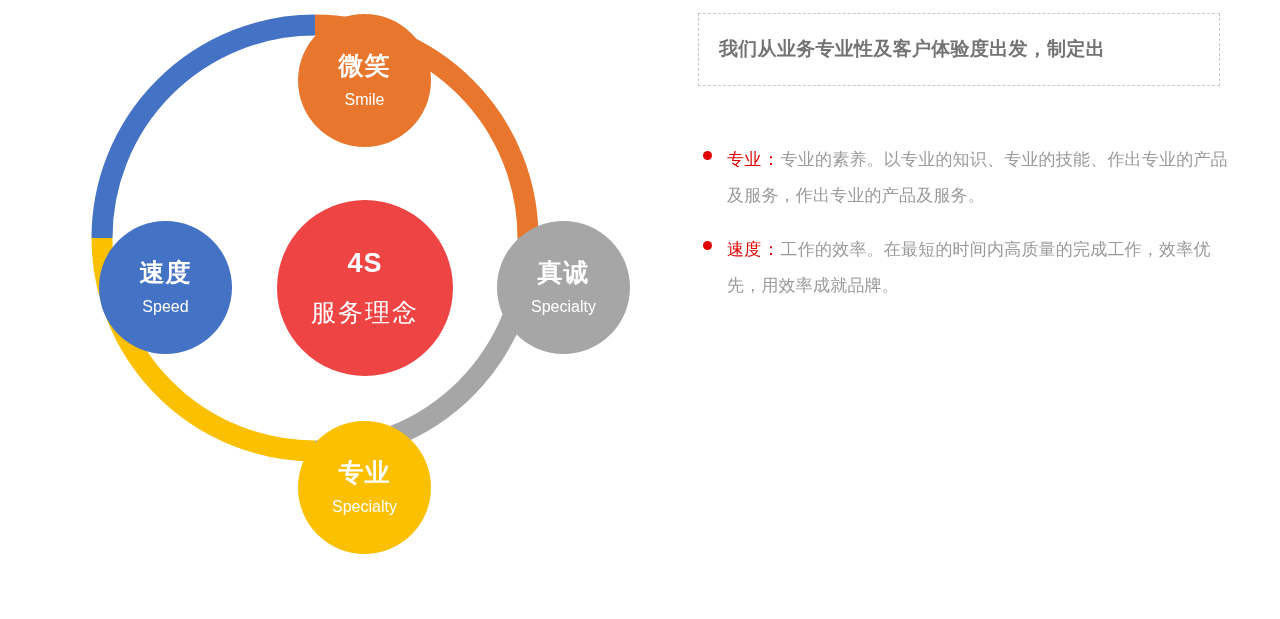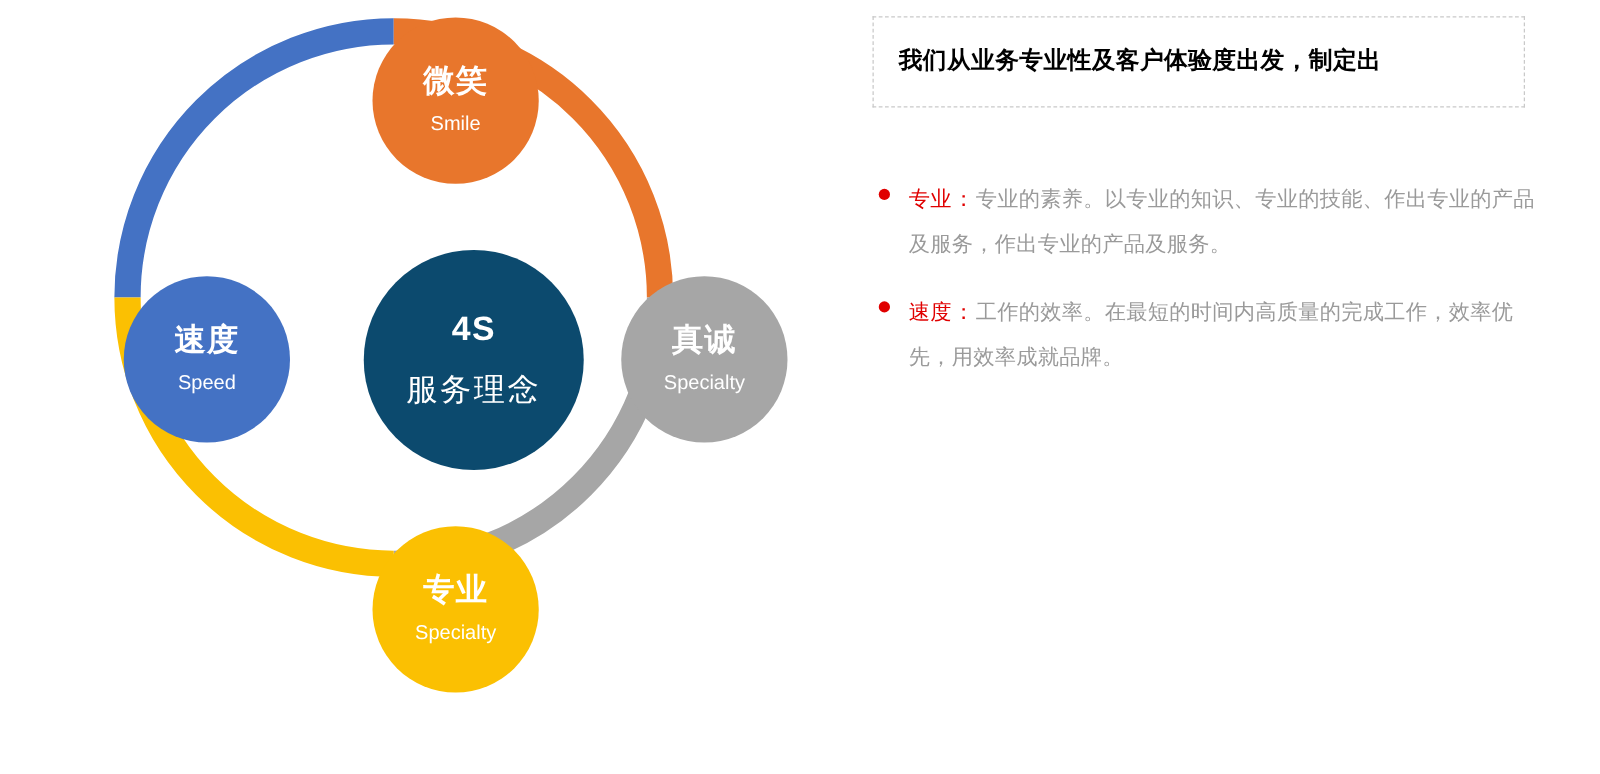--- a/index.html
+++ b/index.html
@@ -38,22 +38,22 @@
     font-weight: 400;
     line-height: 1.1;
   }
 
   #node-smile     { left: 298px; top: 14px;  width: 133px; height: 133px; background: #e8762c; }
   #node-sincerity { left: 497px; top: 221px; width: 133px; height: 133px; background: #a6a6a6; }
   #node-specialty { left: 298px; top: 421px; width: 133px; height: 133px; background: #fbc002; }
   #node-speed     { left: 99px;  top: 221px; width: 133px; height: 133px; background: #4472c4; }
 
   #node-center {
-    left: 291px; top: 200px; width: 176px; height: 176px;
-    background: #0c4a6e;
+    left: 277px; top: 200px; width: 176px; height: 176px;
+    background: #ef4444;
   }
   #node-center .cn-big {
     font-size: 27px; font-weight: 700; line-height: 1.1; margin-bottom: 20px;
     letter-spacing: 1px;
   }
   #node-center .cn-sub {
     font-size: 25px; font-weight: 400; line-height: 1.1; letter-spacing: 2px;
   }
 
   
@@ -62,21 +62,21 @@
   .headline-box {
     position: absolute;
     left: 3px; top: 13px;
     width: 522px;
     padding: 16px 18px 18px 20px;
     border: 1px dashed #c9c9c9;
   }
   .headline-box p {
     font-size: 19px;
     font-weight: 700;
-    color: #000000;
+    color: #737373;
     line-height: 1.95;
     letter-spacing: 0.3px;
   }
 
   .bullets { position: absolute; left: 5px; top: 142px; width: 530px; }
   .bullet {
     position: relative;
     padding-left: 27px;
     margin-bottom: 19px;
   }

